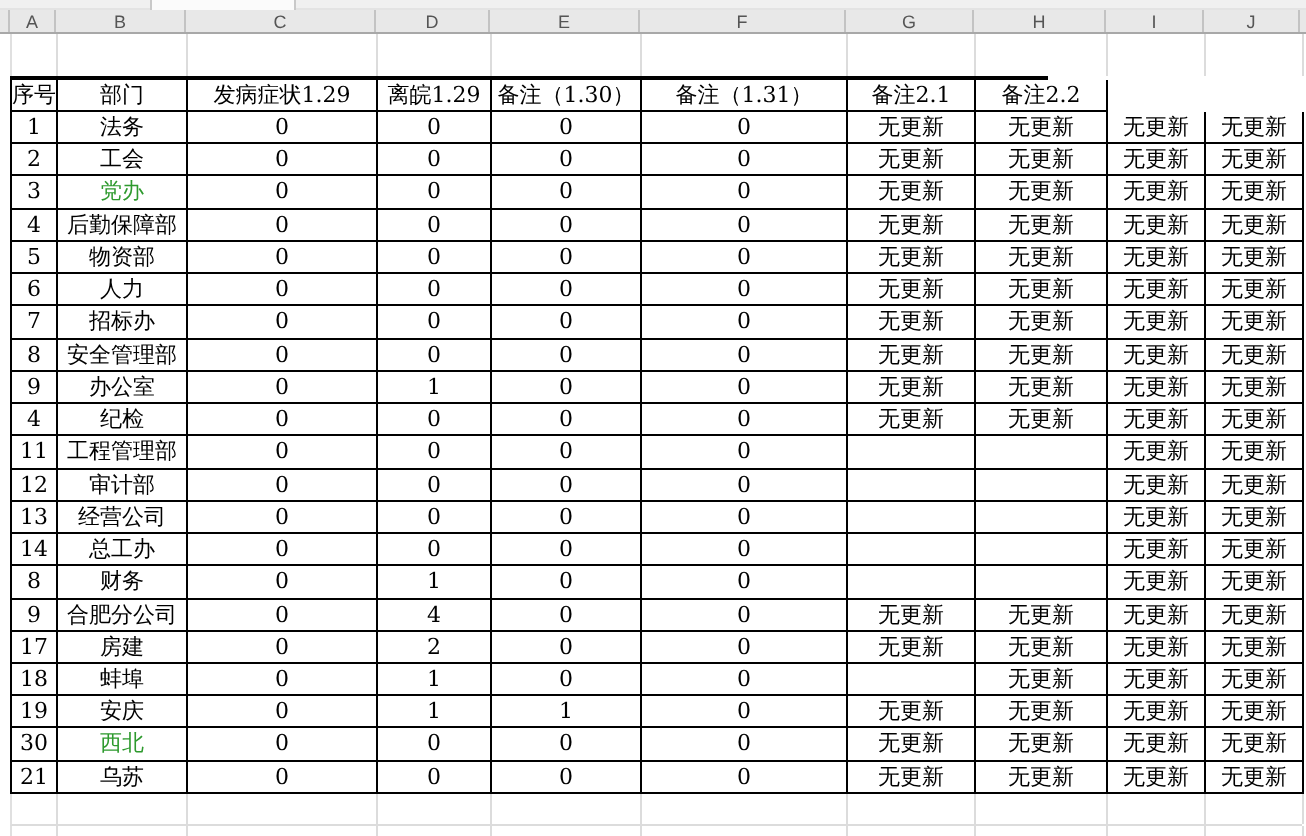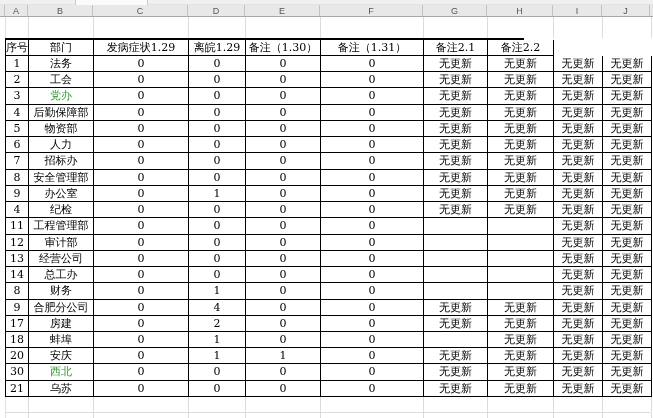--- a/index.html
+++ b/index.html
@@ -335,21 +335,21 @@
         <div class="cell">0</div>
         <div class="cell">1</div>
         <div class="cell">0</div>
         <div class="cell">0</div>
         <div class="cell"></div>
         <div class="cell">无更新</div>
         <div class="cell">无更新</div>
         <div class="cell">无更新</div>
       </div>
       <div class="grid-row data-row">
-        <div class="cell">20</div>
+        <div class="cell">19</div>
         <div class="cell">安庆</div>
         <div class="cell">0</div>
         <div class="cell">1</div>
         <div class="cell">1</div>
         <div class="cell">0</div>
         <div class="cell">无更新</div>
         <div class="cell">无更新</div>
         <div class="cell">无更新</div>
         <div class="cell">无更新</div>
       </div>

